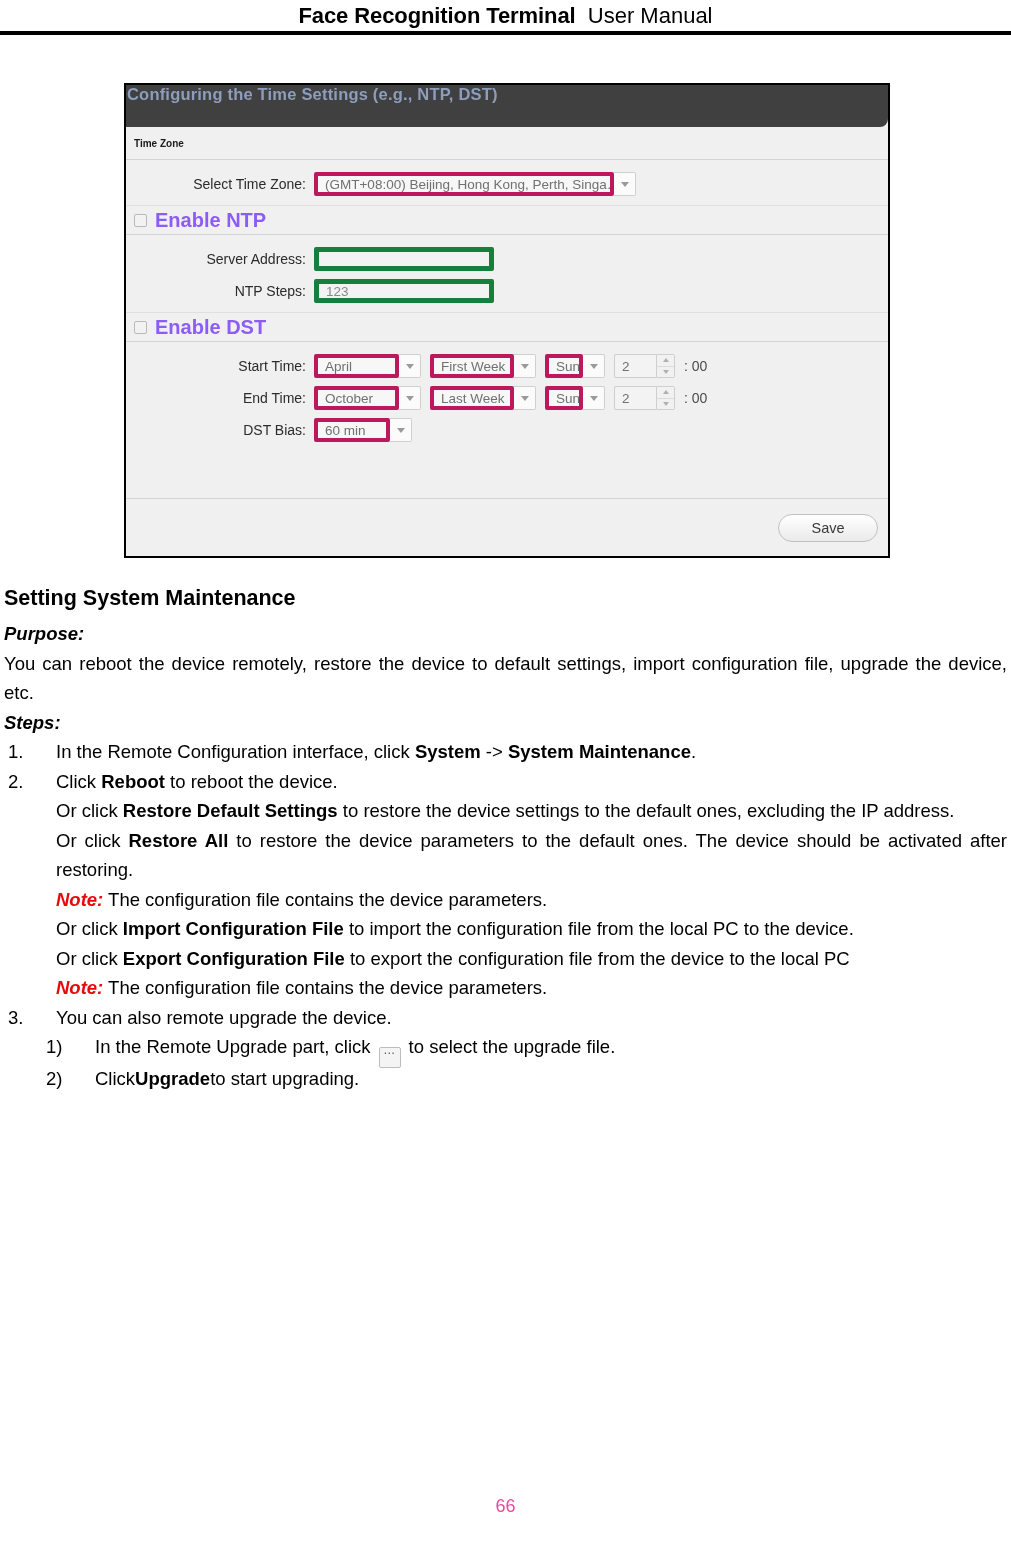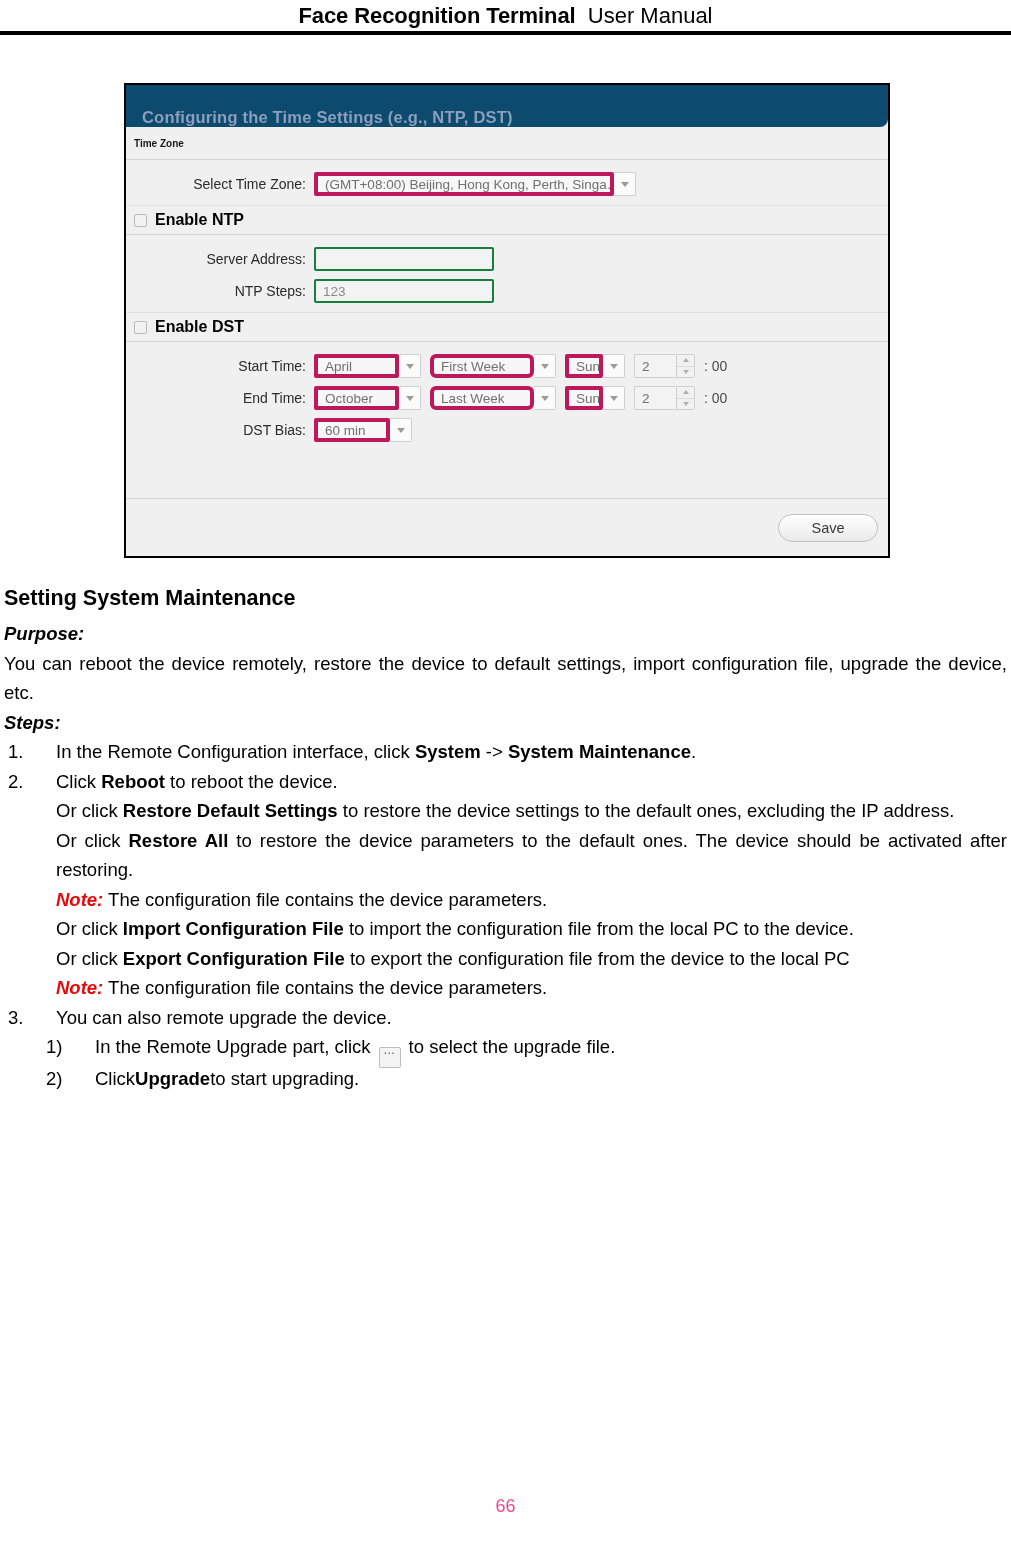--- a/index.html
+++ b/index.html
@@ -37,25 +37,25 @@
     position: absolute;
     left: 124px;
     top: 83px;
     width: 766px;
     height: 475px;
     border: 2px solid #000000;
     background: #f0f0f0;
   }
   .dlg-titlebar {
     height: 42px;
-    background: #0c4a6e;
+    background: #404040;
     border-radius: 0 0 8px 0;
     display: flex;
-    align-items: flex-end;
-    padding-left: 16px;
+    align-items: flex-start;
+    padding-left: 1px;
   }
   .dlg-title {
     font-size: 16.5px;
     font-weight: bold;
     color: #8c9ebc;
     letter-spacing: 0.2px;
   }
   .dlg-body { padding: 0; }
 
   .sect-head {
@@ -82,21 +82,21 @@
     text-align: right;
     padding-right: 8px;
     font-size: 14px;
     color: #2b2b2b;
     white-space: nowrap;
   }
 
   
   .txtbox {
     height: 24px;
-    border: 2px solid #15803d;
+    border: 5px solid #15803d;
     background: #f3f3f3;
     border-radius: 2px;
     display: flex;
     align-items: center;
     padding-left: 7px;
     font-size: 13.5px;
     color: #8a8a8a;
   }
   .tb-wide { width: 180px; }
 
@@ -137,21 +137,21 @@
   }
   .sel-arrow i {
     display: block;
     width: 0; height: 0;
     border-left: 4px solid transparent;
     border-right: 4px solid transparent;
     border-top: 5px solid #9a9a9a;
   }
   .sel-tz   .sel-face { width: 300px; }
   .sel-mon  .sel-face { width: 85px; }
-  .sel-week .sel-face { width: 104px; border-radius: 6px; }
+  .sel-week .sel-face { width: 84px; }
   .sel-day  .sel-face { width: 38px; }
   .sel-bias .sel-face { width: 76px; }
 
   
   .cb-row {
     display: flex;
     align-items: center;
     height: 30px;
     padding-left: 8px;
     border-bottom: 1px solid #d4d4d4;
@@ -159,21 +159,21 @@
     background: #f0f0f0;
   }
   .cbox {
     width: 13px; height: 13px;
     border: 1px solid #b9b9b9;
     background: #f2f2f2;
     border-radius: 2px;
     margin-right: 8px;
     flex: 0 0 auto;
   }
-  .cb-label { font-size: 16px; font-weight: bold; color: #000000; }
+  .cb-label { font-size: 20px; font-weight: bold; color: #8b5cf6; }
 
   
   .spin {
     display: flex;
     height: 24px;
     margin-left: 0;
   }
   .spin-face {
     width: 42px;
     border: 1px solid #cfcfcf;

